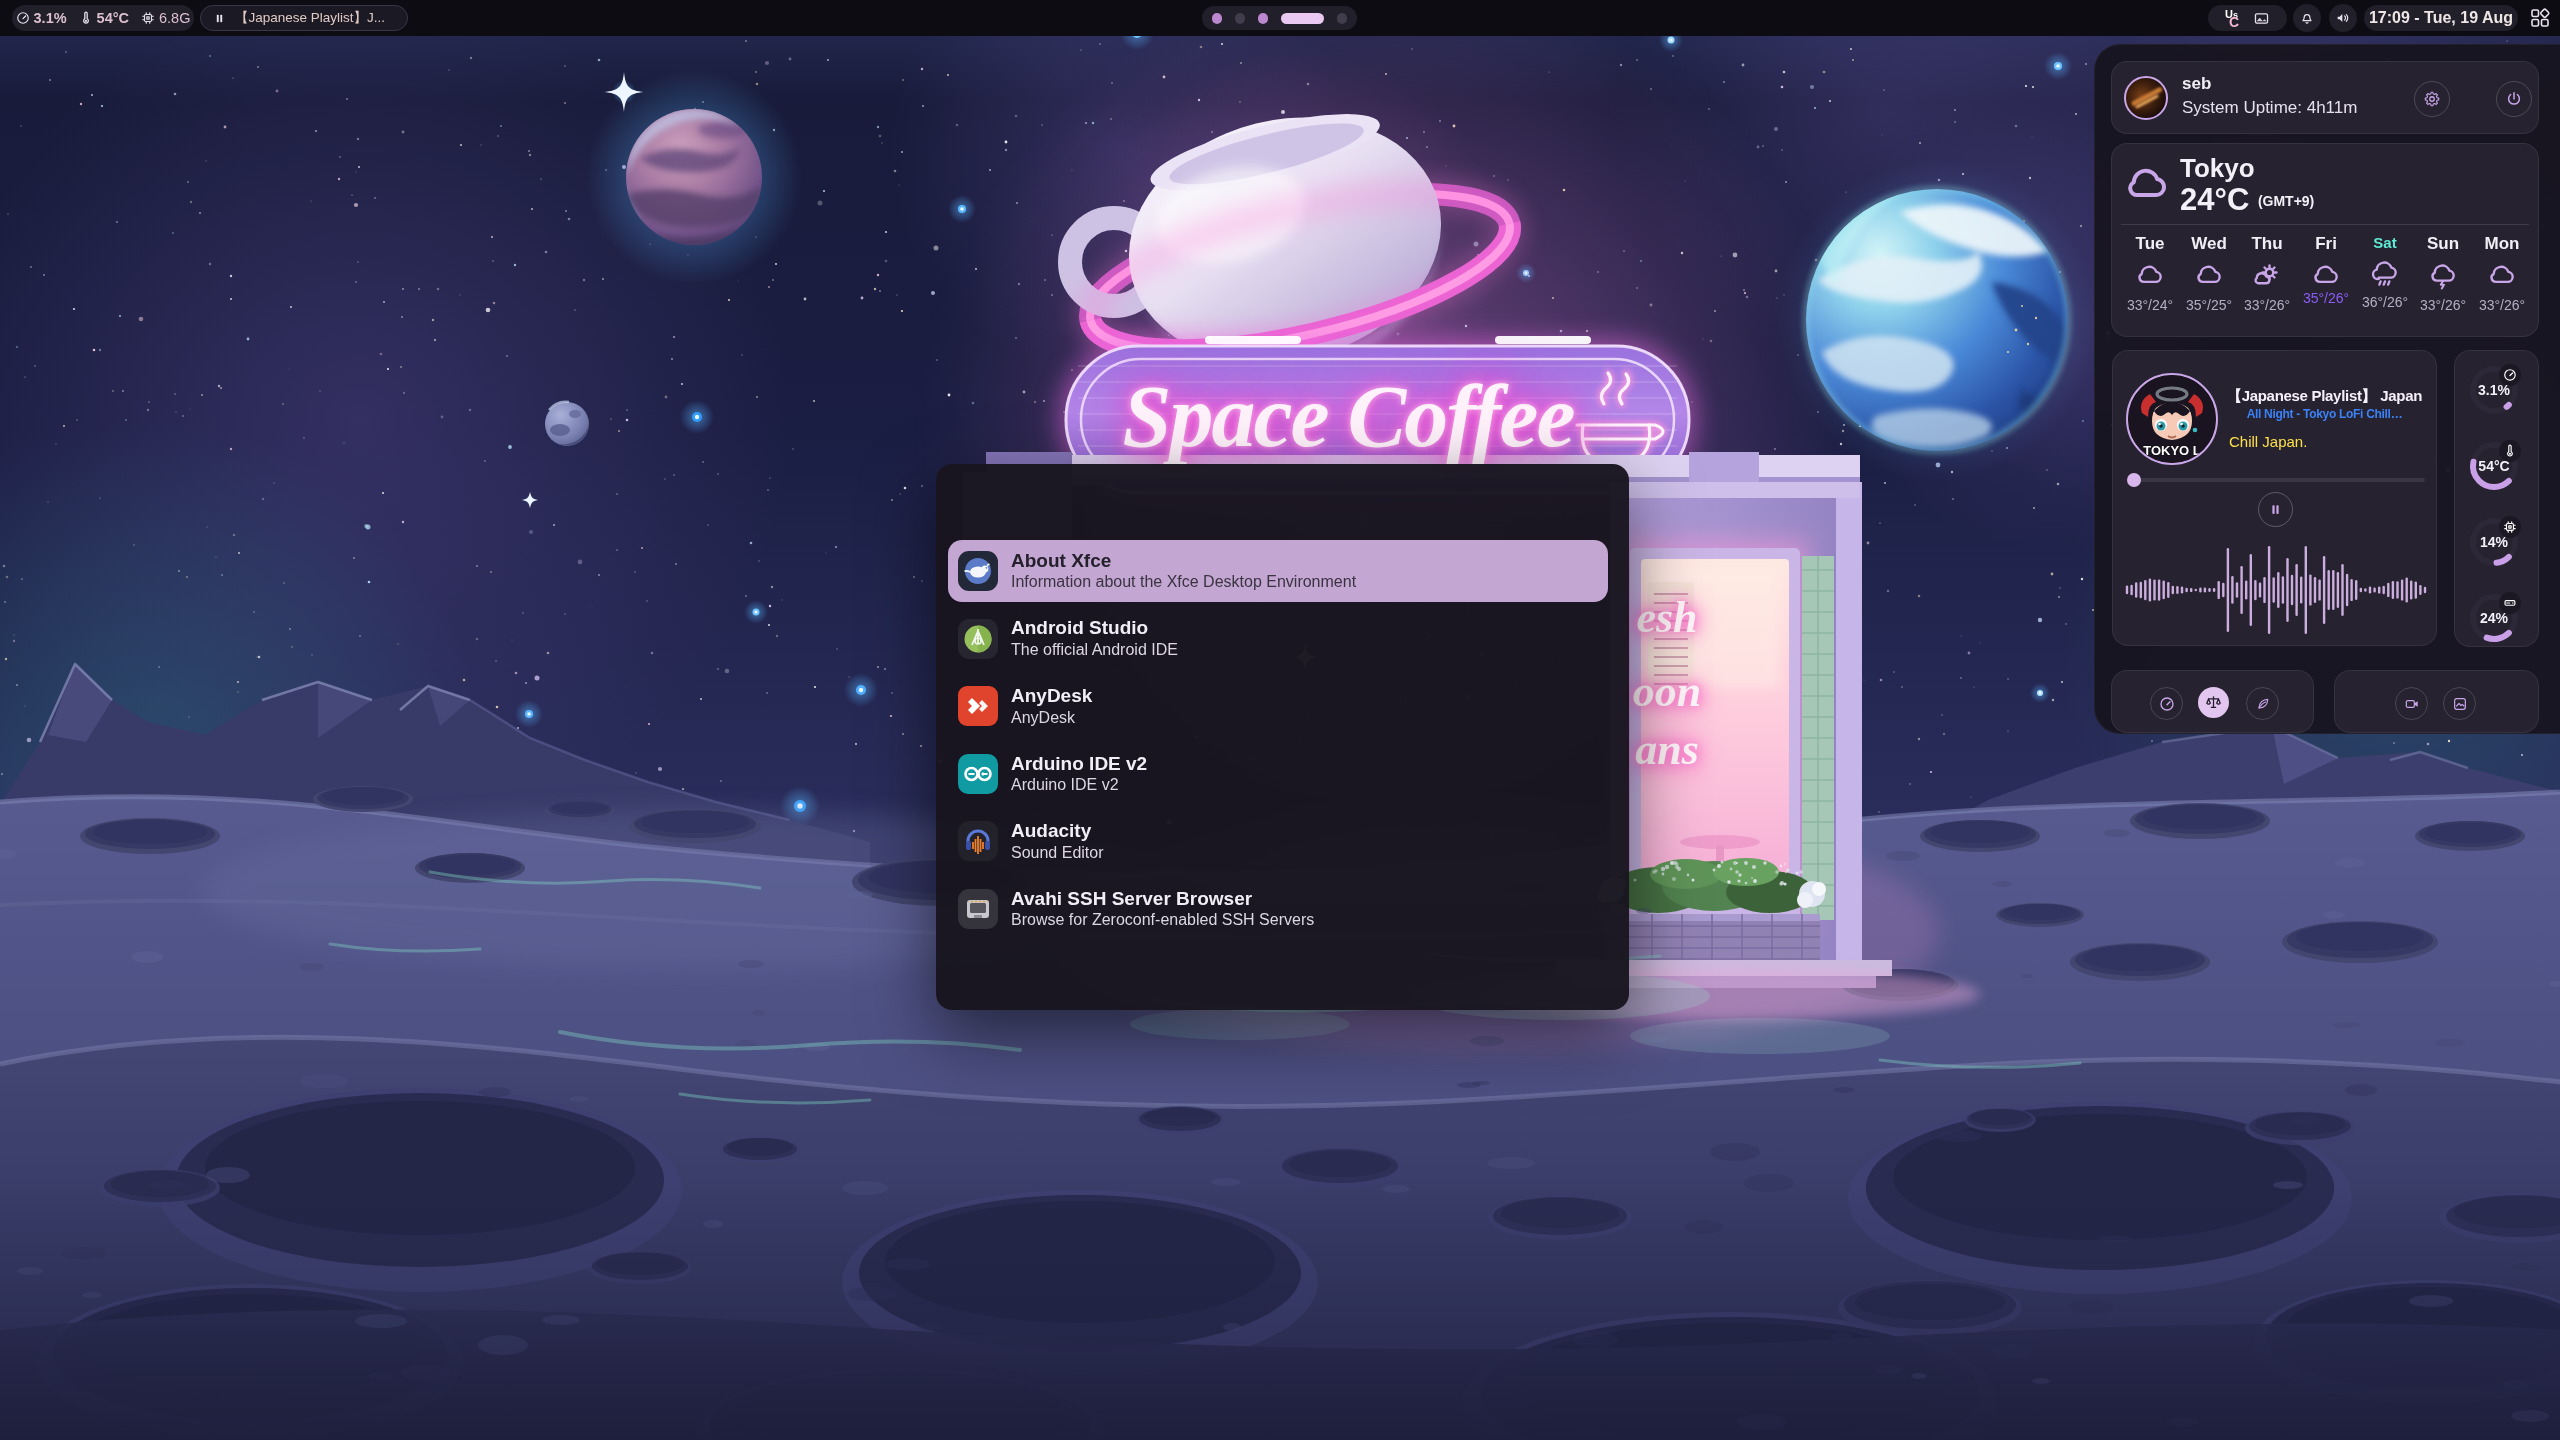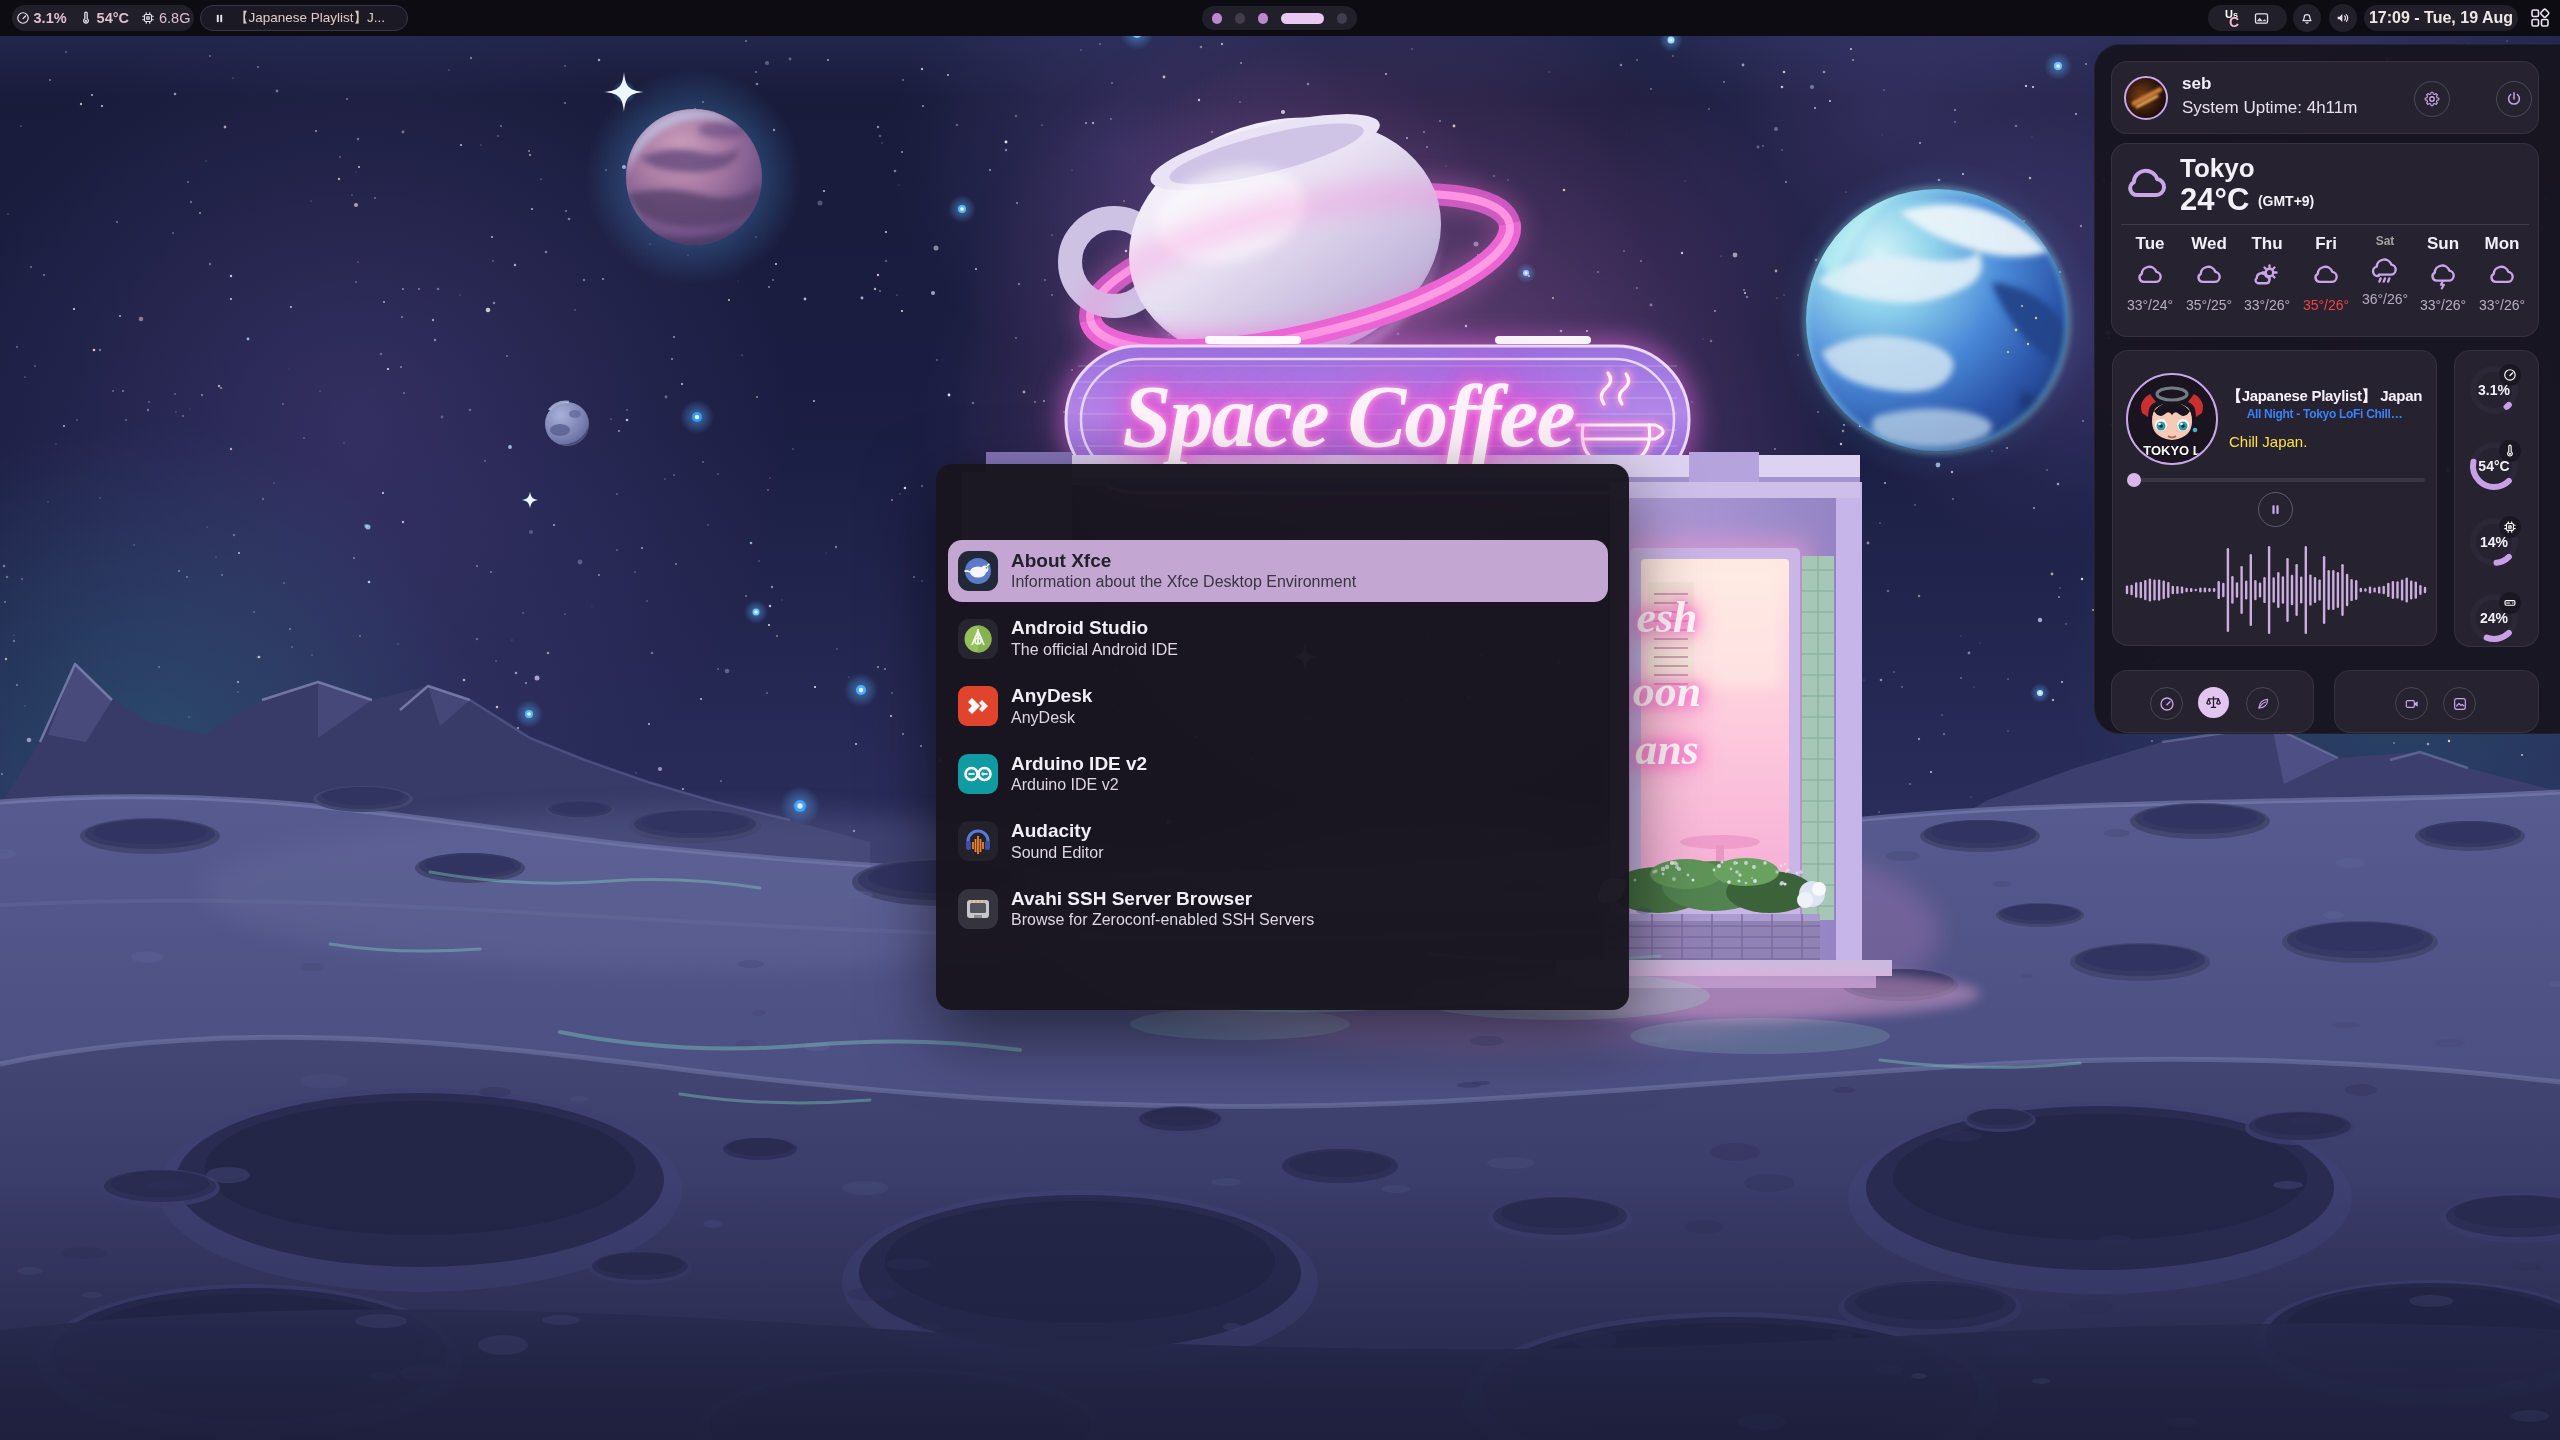--- a/index.html
+++ b/index.html
@@ -1711,24 +1711,24 @@
           </div>
           <div style="margin-top:7px;font-size:14px;color:#b6aec4">33°/26°</div>
         </div>
         <div style="position:absolute;left:185px;top:90px;width:58px;text-align:center">
           <div style="font-size:17px;font-weight:bold;color:#f2eef6">Fri</div>
           <div style="margin:6px auto 0;width:30px">
             <svg width="30" height="30" viewBox="0 0 24 24" fill="none" stroke="#c9a6e8" stroke-width="1.9" stroke-linecap="round" stroke-linejoin="round" style="display:block">
               <path d="M7 17.5h9.5a4 4 0 0 0 0.6-7.96A6 6 0 0 0 5.4 11.1 3.4 3.4 0 0 0 7 17.5Z"></path>
             </svg>
           </div>
-          <div style="margin-top:7px;font-size:14px;color:#ef4444">35°/26°</div>
+          <div style="font-size:14px;color:#8b5cf6">35°/26°</div>
         </div>
         <div style="position:absolute;left:244px;top:90px;width:58px;text-align:center">
-          <div style="font-size:12px;font-weight:bold;color:#a3a3a3">Sat</div>
+          <div style="font-size:15px;font-weight:bold;color:#5eead4">Sat</div>
           <div style="margin:6px auto 0;width:30px">
             <svg width="30" height="30" viewBox="0 0 24 24" fill="none" stroke="#c9a6e8" stroke-width="1.9" stroke-linecap="round" stroke-linejoin="round" style="display:block">
               <path d="M7 16.5h9.5a4 4 0 0 0 0.6-7.96A6 6 0 0 0 5.4 10.1 3.4 3.4 0 0 0 7 17.5Z"></path>
               <path d="M8.5 19.5l-1 2.6M12 19.5l-1 2.6M15.5 19.5l-1 2.6"></path>
             </svg>
           </div>
           <div style="margin-top:7px;font-size:14px;color:#b6aec4">36°/26°</div>
         </div>
         <div style="position:absolute;left:302px;top:90px;width:58px;text-align:center">
           <div style="font-size:17px;font-weight:bold;color:#f2eef6">Sun</div>

